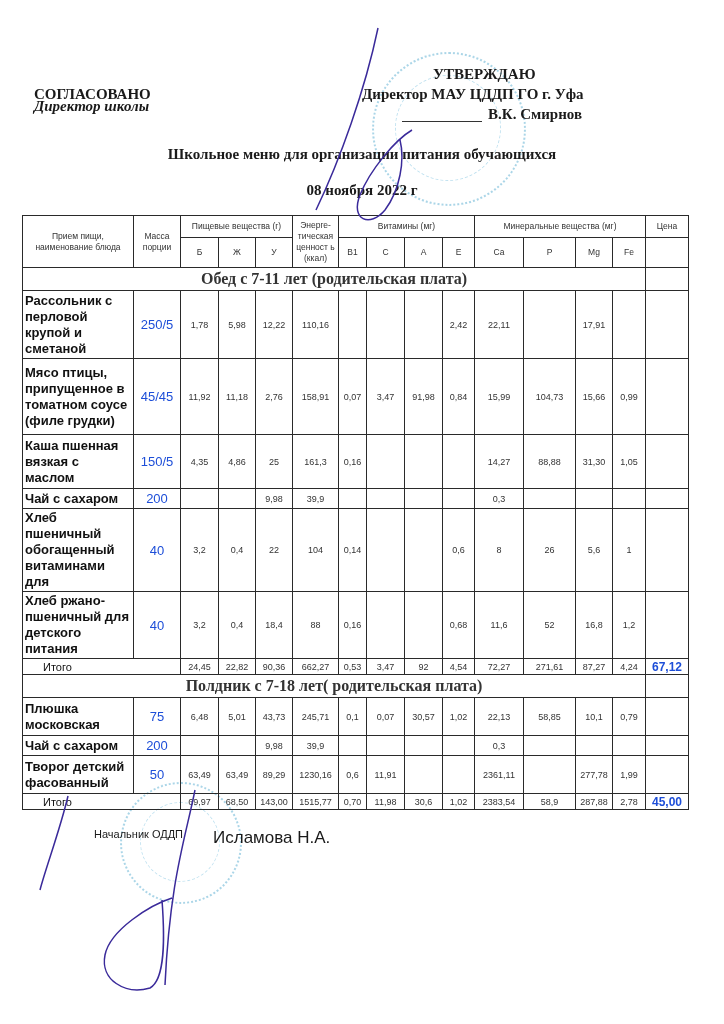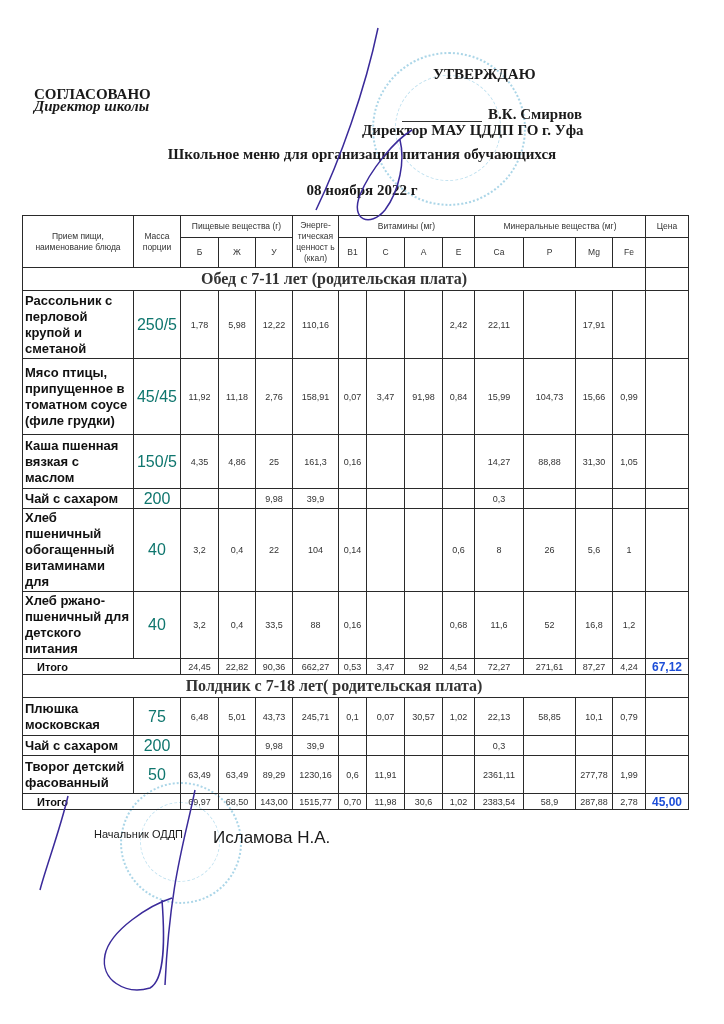--- a/index.html
+++ b/index.html
@@ -2,33 +2,33 @@
 <html><head>
 <meta charset="utf-8">
 <style>
   html, body { margin:0; padding:0; }
   body { width:724px; height:1024px; background:#ffffff; position:relative; overflow:hidden; font-family:"Liberation Sans", sans-serif; color:#1a1a1a; }
   .serif { font-family:"Liberation Serif", "DejaVu Serif", serif; font-weight:bold; }
   .abs { position:absolute;text-align:right; }
   #agreed-title { left:34px; top:86px; font-size:15px; }
   #agreed-sub { left:34px; top:98px; font-size:15px;font-style:italic; }
   #approve-title { left:433px; top:66px; font-size:15px; }
-  #approve-sub { left:362px; top:86px; font-size:15px;margin-top:36px; }
+  #approve-sub { left:362px; top:86px; font-size:15px; }
   #approve-name { left:488px; top:106px; font-size:15px; }
   #sign-line { left:402px; top:121px; width:80px; border-top:1px solid #333; }
   #doc-title { left:0; width:724px; top:146px; text-align:center; font-size:15px; }
   #doc-date { left:0; width:724px; top:182px; text-align:center; font-size:15px; }
 
   table.menu { position:absolute; left:22px; top:215px; border-collapse:collapse; table-layout:fixed; width:666px; }
   table.menu td { border:1px solid #2a2a2a; padding:0; text-align:center; vertical-align:middle; font-size:9px; color:#333; overflow:hidden; }
   table.menu td.hdr { font-size:8.5px; color:#333; line-height:11px;margin-left:32px; }
   table.menu td.name { text-align:left; font-size:13px; color:#111; line-height:16px; padding:1px 2px;font-weight:bold; }
-  table.menu td.mass { font-size:16px; color:#0f766e; }
+  table.menu td.mass { font-size:13px; color:#1d4ed8; }
   table.menu td.section { font-size:16px; padding:2px 0; }
-  table.menu td.total-label { text-align:left; font-weight:bold; font-size:11px; color:#111; padding-left:14px;margin-left:28px; }
+  table.menu td.total-label { text-align:left; font-weight:normal; font-size:11px; color:#111; padding-left:20px;margin-left:28px; }
   table.menu td.price { font-weight:bold; font-size:12px; color:#1d4ed8; }
 
   #footer-role { left:62px; top:828px; font-size:11px;padding-left:32px; }
   #footer-name { left:213px; top:828px; font-size:17px; }
 
   .stamp { position:absolute; border-radius:50%; border:2px dotted #8fc8e0; opacity:0.75; }
   .stamp-inner { position:absolute; border-radius:50%; border:1px dashed #a8d6ea; opacity:0.7; }
   svg.ink { position:absolute; left:0; top:0; pointer-events:none; }
 </style>
 </head>
@@ -177,21 +177,21 @@
         <td>26</td>
         <td>5,6</td>
         <td>1</td>
         <td></td>
       </tr>
       <tr style="height: 64px;">
         <td class="name">Хлеб ржано-пшеничный для детского питания</td>
         <td class="mass">40</td>
         <td>3,2</td>
         <td>0,4</td>
-        <td>33,5</td>
+        <td>18,4</td>
         <td>88</td>
         <td>0,16</td>
         <td></td>
         <td></td>
         <td>0,68</td>
         <td>11,6</td>
         <td>52</td>
         <td>16,8</td>
         <td>1,2</td>
         <td></td>

